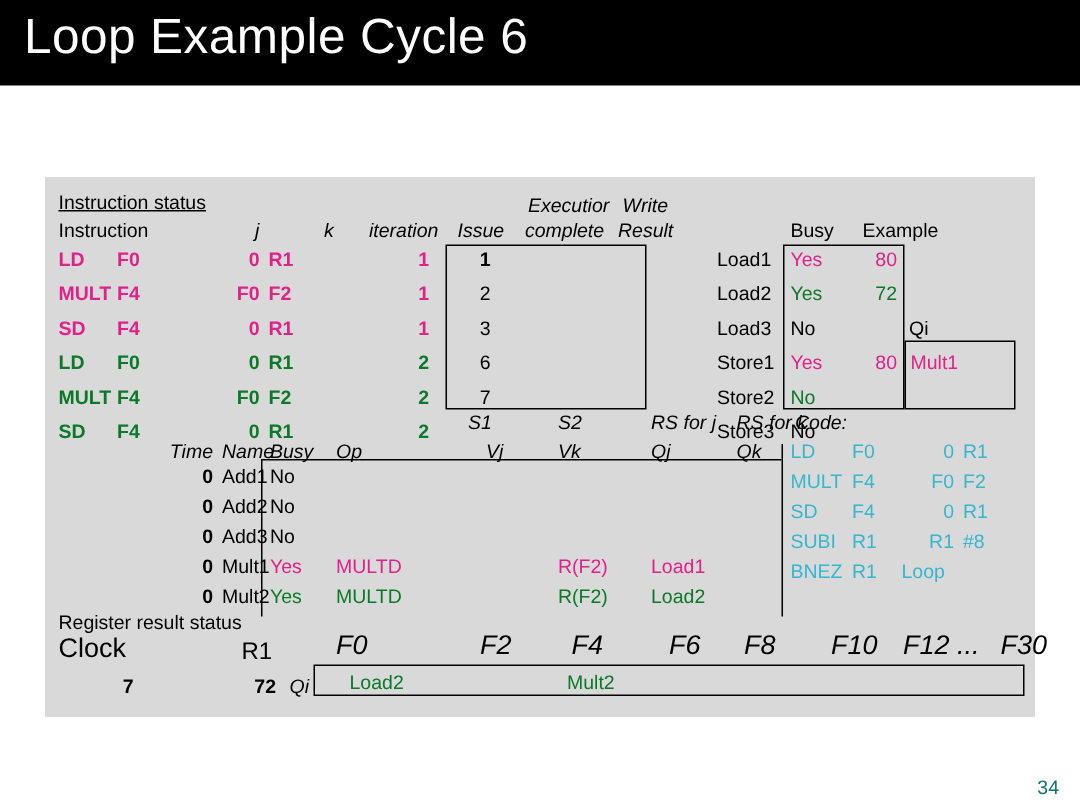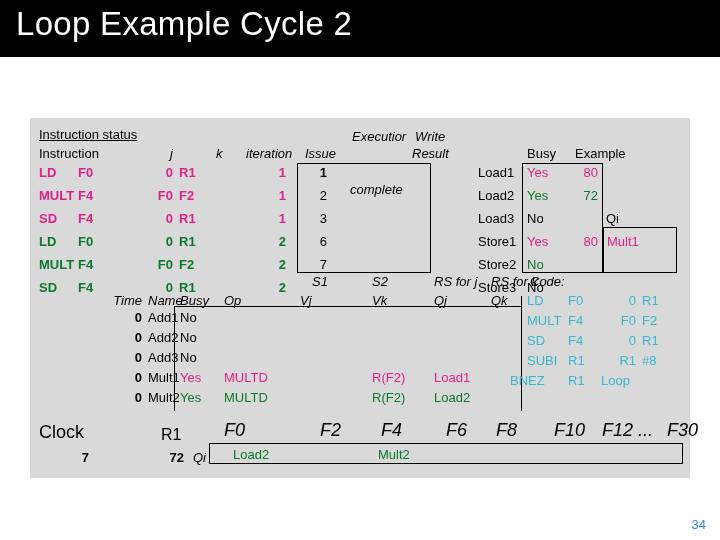--- a/index.html
+++ b/index.html
@@ -75,42 +75,42 @@
     position: absolute;
     height: 0;
     border-top: 1.5px solid #000000;
   }
 
   
   #page-number {
     position: absolute;
     right: 14px; bottom: 8px;
     font-size: 13px;
-    color: #3b82f6;
+    color: #0f766e;
     font-family: "Liberation Sans", sans-serif;
   }
 </style>
 </head>
 <body>
 
 <div id="title-bar">
-  <div id="slide-title">Loop Example Cycle 2</div>
+  <div id="slide-title">Loop Example Cycle 6</div>
 </div>
 
 <div id="diagram-panel">
 
   <div class="t und" style="left:9px; top:10px;">Instruction status</div>
 
   <div class="t" style="left:9px; top:29px;">Instruction</div>
   <div class="t ital" style="left:140px; top:29px;">j</div>
   <div class="t ital" style="left:186px; top:29px;">k</div>
   <div class="t ital" style="left:216px; top:29px;">iteration</div>
   <div class="t ital" style="left:275px; top:29px;">Issue</div>
   <div class="t ital" style="left:322px; top:12px;">Executior</div>
-  <div class="t ital" style="left:320px; top:29px;margin-top:36px;">complete</div>
+  <div class="t ital" style="left:320px; top:29px;">complete</div>
   <div class="t ital" style="left:385px; top:12px;">Write</div>
   <div class="t ital" style="left:382px; top:29px;">Result</div>
 
   <div>
 
     <div class="t pink bold" style="left:9px; top:48px;">LD</div>
     <div class="t pink bold" style="left:48px; top:48px;">F0</div>
     <div class="t pink bold r" style="left:110px; top:48px; width:33px;">0</div>
     <div class="t pink bold" style="left:149px; top:48px;">R1</div>
     <div class="t pink bold r" style="left:206px; top:48px; width:50px;">1</div>
@@ -190,21 +190,21 @@
     <div class="t" style="left:497px; top:163px;">No</div>
   </div>
 
 
   <div class="t ital r" style="left:68px; top:176px; width:44px;">Time</div>
   <div class="t ital" style="left:118px; top:176px;">Name</div>
   <div class="t ital" style="left:150px; top:176px;">Busy</div>
   <div class="t ital" style="left:194px; top:176px;">Op</div>
 
   <div class="t ital" style="left:282px; top:157px;">S1</div>
-  <div class="t ital" style="left:270px; top:176px;">Vj</div>
+  <div class="t ital" style="left:294px; top:176px;">Vj</div>
   <div class="t ital" style="left:342px; top:157px;">S2</div>
   <div class="t ital" style="left:342px; top:176px;">Vk</div>
   <div class="t ital" style="left:404px; top:157px;text-align:right;">RS for j</div>
   <div class="t ital" style="left:404px; top:176px;">Qj</div>
   <div class="t ital" style="left:461px; top:157px;">RS for k</div>
   <div class="t ital" style="left:461px; top:176px;font-style:italic;">Qk</div>
 
   <div class="vline" style="left:144px; top:188px; height:105px;"></div>
   <div class="hline" style="left:144px; top:188px; width:347px;"></div>
   <div class="vline" style="left:491px; top:178px; height:115px;"></div>
@@ -257,25 +257,26 @@
     <div class="t cyan" style="left:497px; top:216px;">SD</div>
     <div class="t cyan" style="left:538px; top:216px;">F4</div>
     <div class="t cyan r" style="left:566px; top:216px; width:40px;">0</div>
     <div class="t cyan" style="left:612px; top:216px;">R1</div>
 
     <div class="t cyan" style="left:497px; top:236px;">SUBI</div>
     <div class="t cyan" style="left:538px; top:236px;">R1</div>
     <div class="t cyan r" style="left:566px; top:236px; width:40px;">R1</div>
     <div class="t cyan" style="left:612px; top:236px;">#8</div>
 
-    <div class="t cyan" style="left:480px; top:256px;">BNEZ</div>
+    <div class="t cyan" style="left:497px; top:256px;">BNEZ</div>
     <div class="t cyan" style="left:538px; top:256px;">R1</div>
     <div class="t cyan" style="left:571px; top:256px;">Loop</div>
   </div>
 
+  <div class="t" style="left:9px; top:290px;">Register result status</div>
 
   <div class="t big" style="left:9px;  top:308px;">Clock</div>
   <div class="t med" style="left:131px; top:310px;">R1</div>
 
   <div class="t bold r" style="left:9px;  top:333px; width:50px;">7</div>
   <div class="t bold r" style="left:110px; top:333px; width:44px;">72</div>
   <div class="t ital" style="left:163px; top:333px;">Qi</div>
 
   <div>
     <div class="t ital big" style="left:194px; top:306px;">F0</div>

